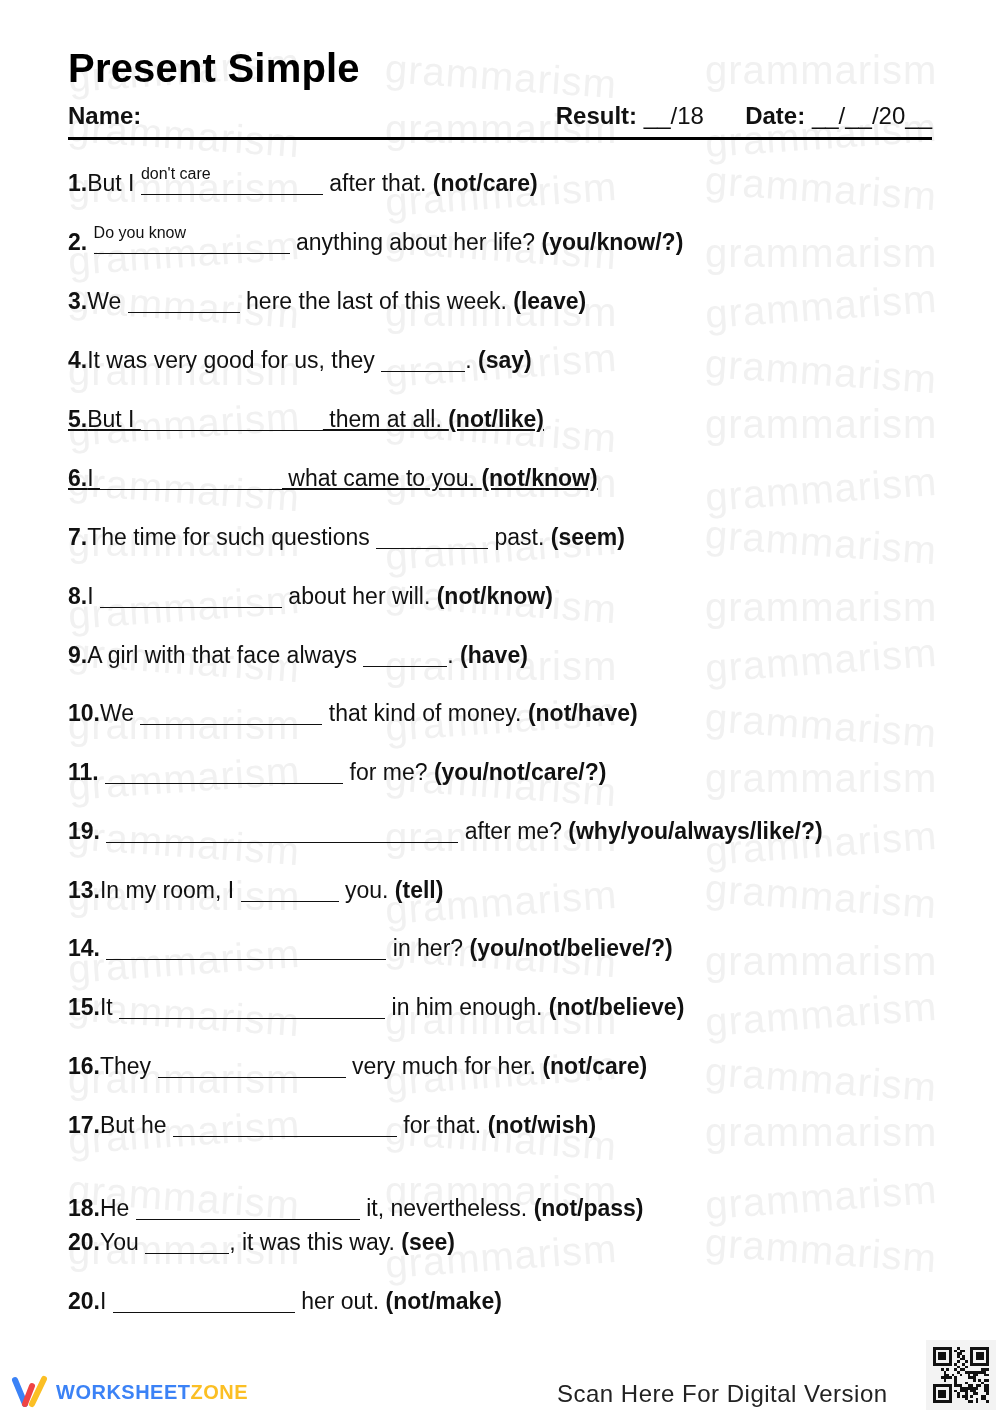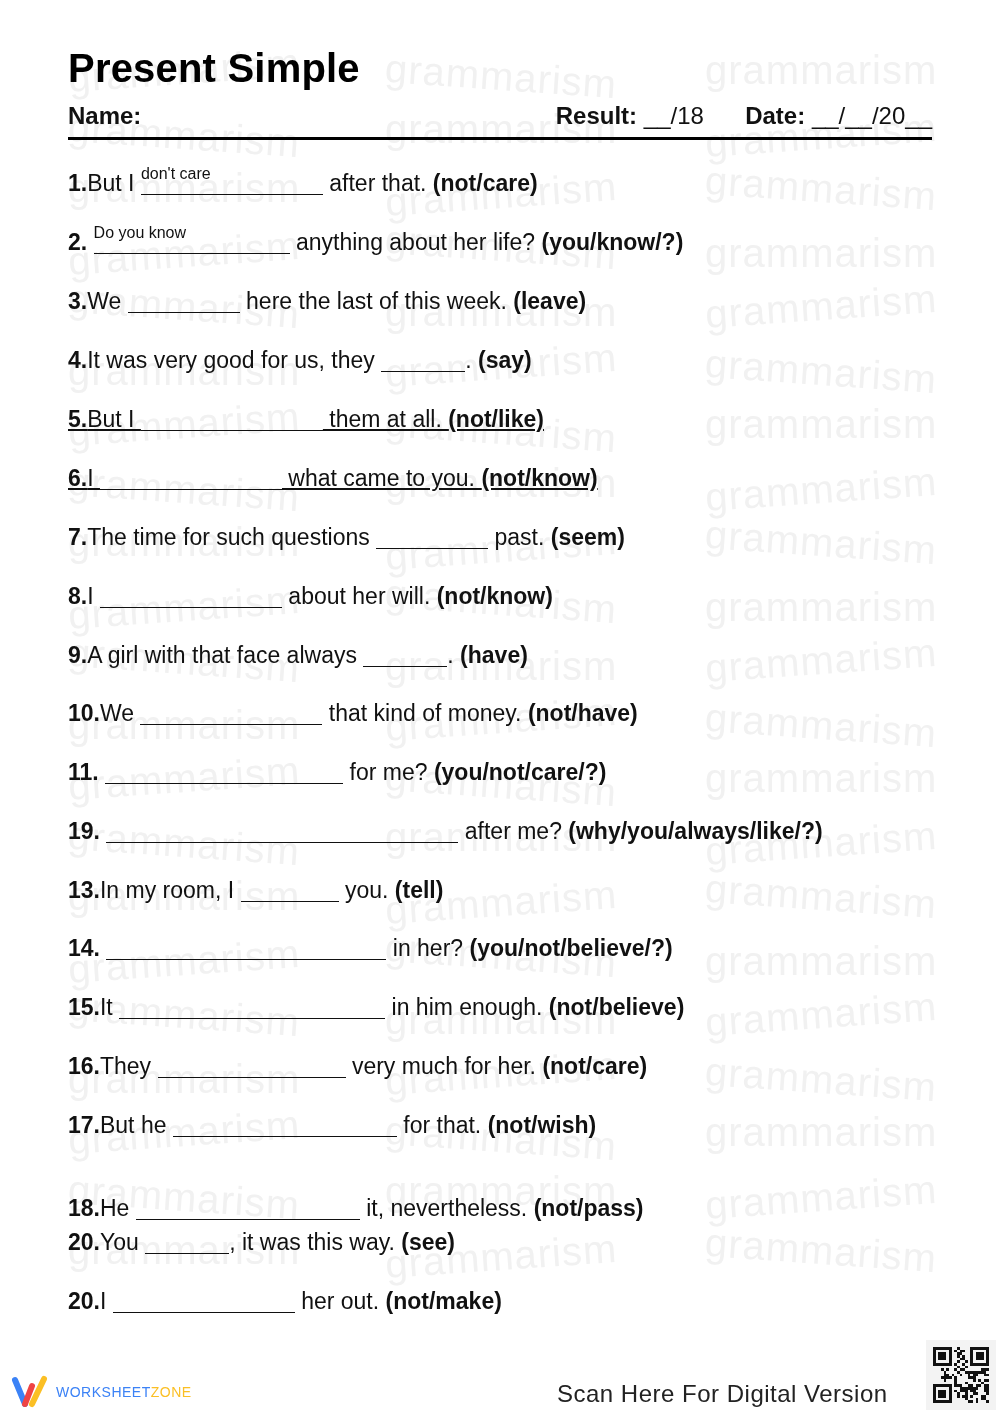--- a/index.html
+++ b/index.html
@@ -51,21 +51,21 @@
     }
     .blank .answer {
       position: absolute; left: 0; right: 0; top: -6px;
       font-size: 16px; color: #111; text-align: left;
     }
 
     .footer-logo {
       position: absolute; left: 10px; top: 1374px; height: 36px;
       display: flex; align-items: center; gap: 6px; z-index: 1;
     }
-    .logo-text { font-size: 14px; font-weight: normal; letter-spacing: 0.5px; }
+    .logo-text { font-size: 20px; font-weight: bold; letter-spacing: 0.5px; }
     .logo-text .w1 { color: #3b82f6; }
     .logo-text .w2 { color: #fbbf24; }
 
     .scan-text {
       position: absolute; left: 557px; top: 1380px;
       font-size: 24px; color: #222; letter-spacing: 0.5px; z-index: 1;
     }
     .qr {
       position: absolute; left: 926px; top: 1340px; width: 70px; height: 70px;
       background: #f3f3f3; padding: 7px; z-index: 1;

